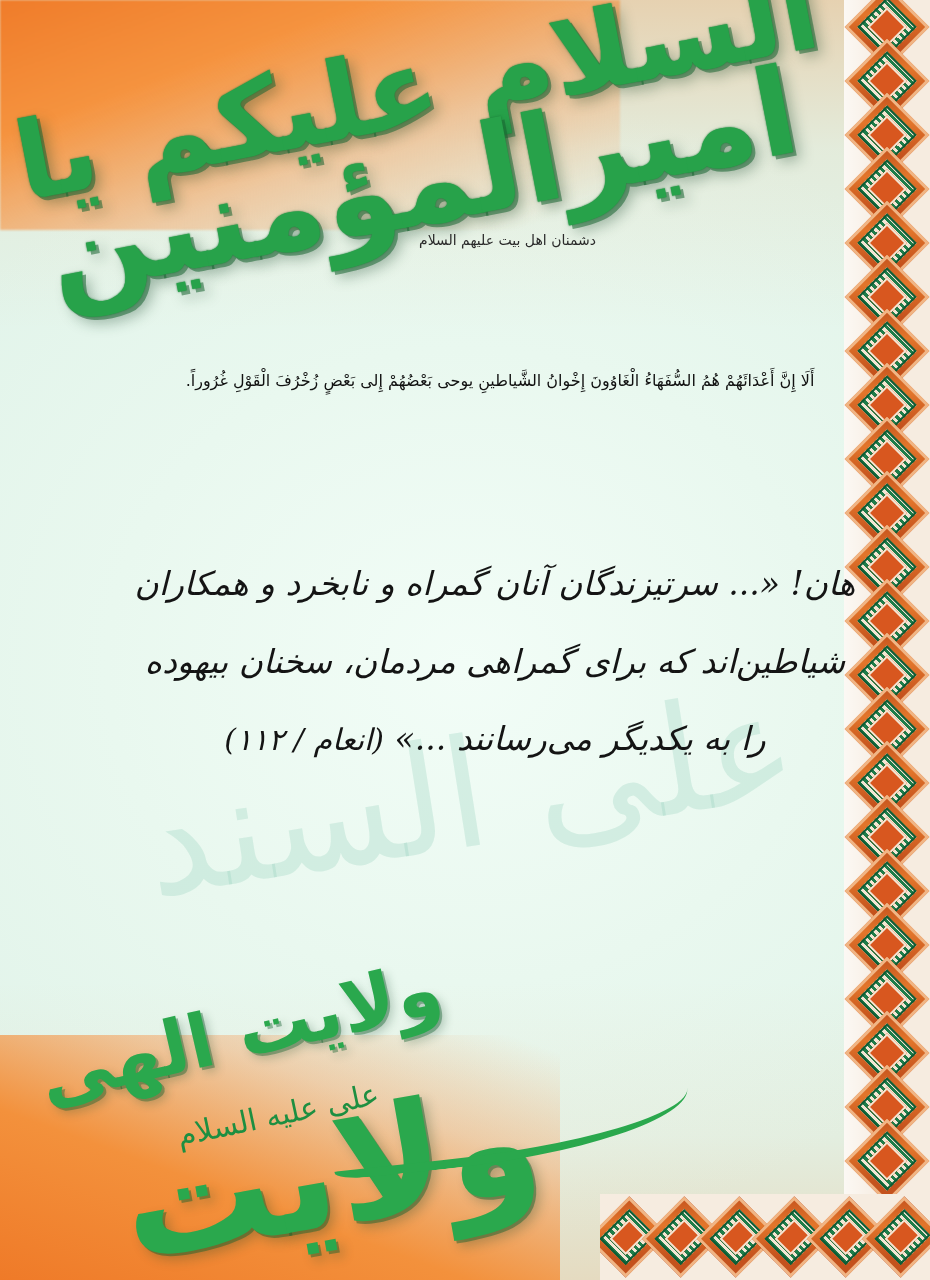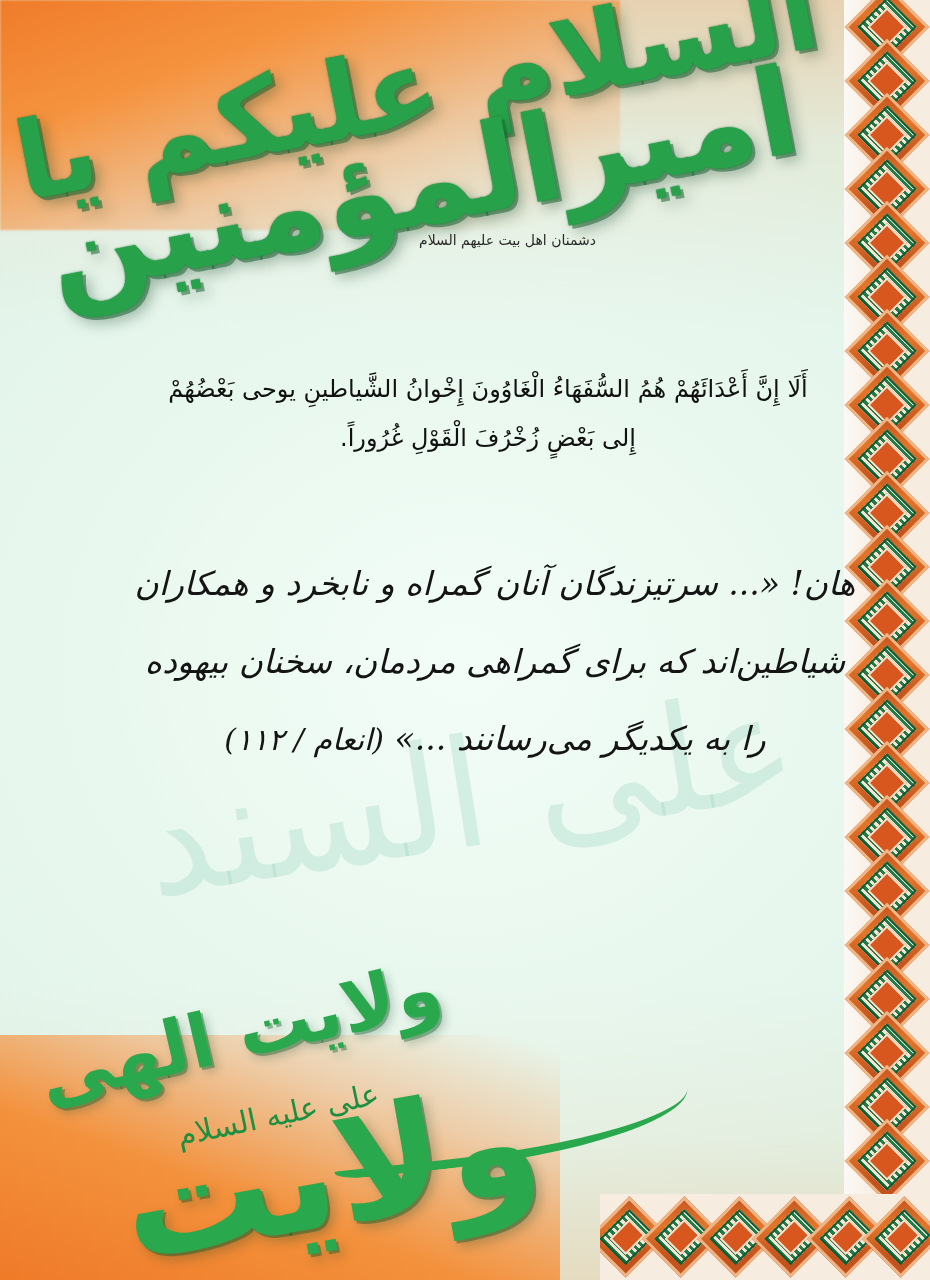--- a/index.html
+++ b/index.html
@@ -158,26 +158,26 @@
     direction: rtl;
     font-size: 14px;
     color: #2a2a2a;
     letter-spacing: 0.5px;
   }
 
   
   .verse {
     position: absolute;
     top: 365px;
-    right: 122px;
+    right: 110px;
     width: 640px;
     direction: rtl;
     text-align: center;
     color: #111;
-    font-size: 24px;
+    font-size: 16px;
     line-height: 2.05;
     font-family: "DejaVu Sans", "Liberation Sans", sans-serif;
   }
 
   
   .translation {
     position: absolute;
     top: 545px;
     right: 70px;
     width: 730px;

